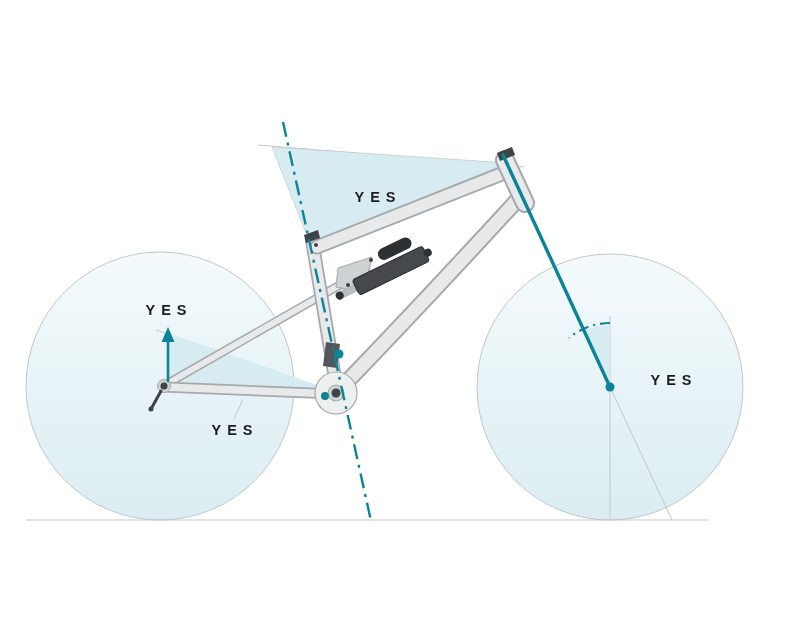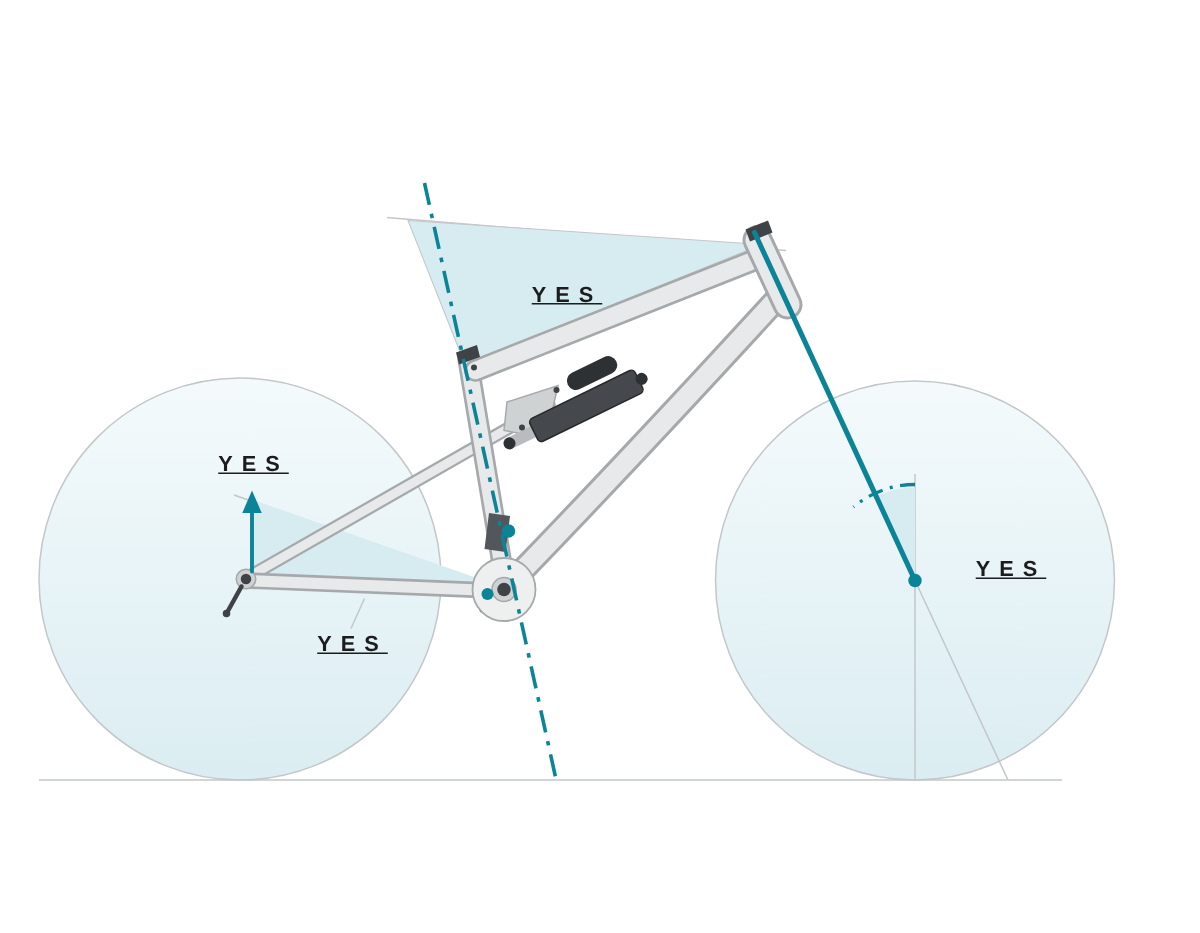--- a/index.html
+++ b/index.html
@@ -15,21 +15,20 @@
   .label {
     position:absolute;
     transform:translate(-50%,-50%);
     font-size:14.5px;
     font-weight:700;
     letter-spacing:6px;
     margin-left:3px;
     color:var(--label-text,#1c1c1e);
     white-space:nowrap;
     user-select:none;
-    text-decoration:underline;
   }
   .label-top    { left:375px; top:197px; }
   .label-left   { left:166px; top:310px; }
   .label-bottom { left:232px; top:430px; }
   .label-right  { left:671px; top:380px; }
 
   
   .wheel        { fill:url(#wheelGrad); stroke:var(--guide-line,#c3c7c9); stroke-width:1; }
   .guide        { stroke:var(--guide-line,#c3c7c9); stroke-width:1; fill:none; }
   .wedge        { fill:var(--wedge-fill,#d7ecf1); }

